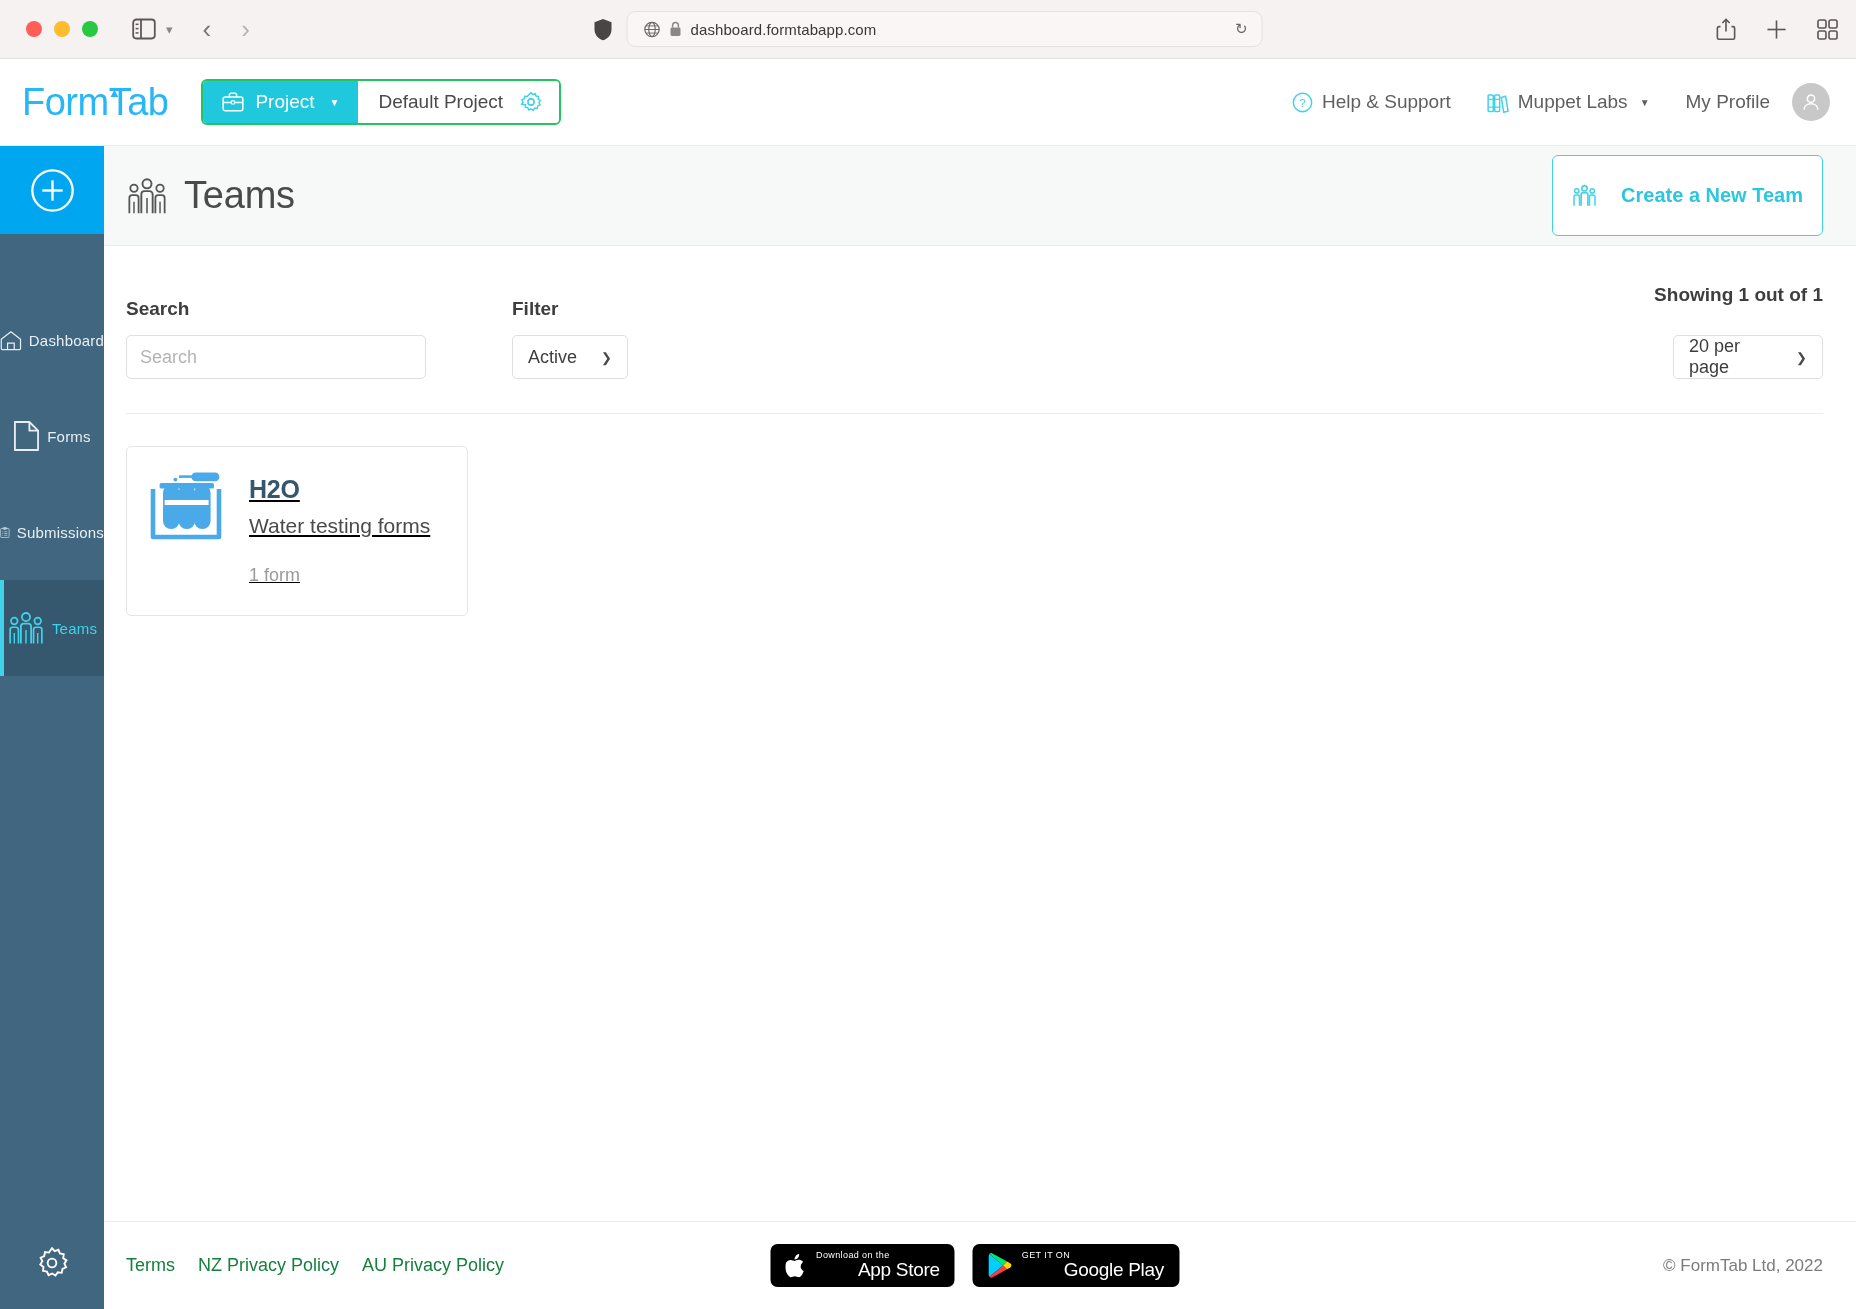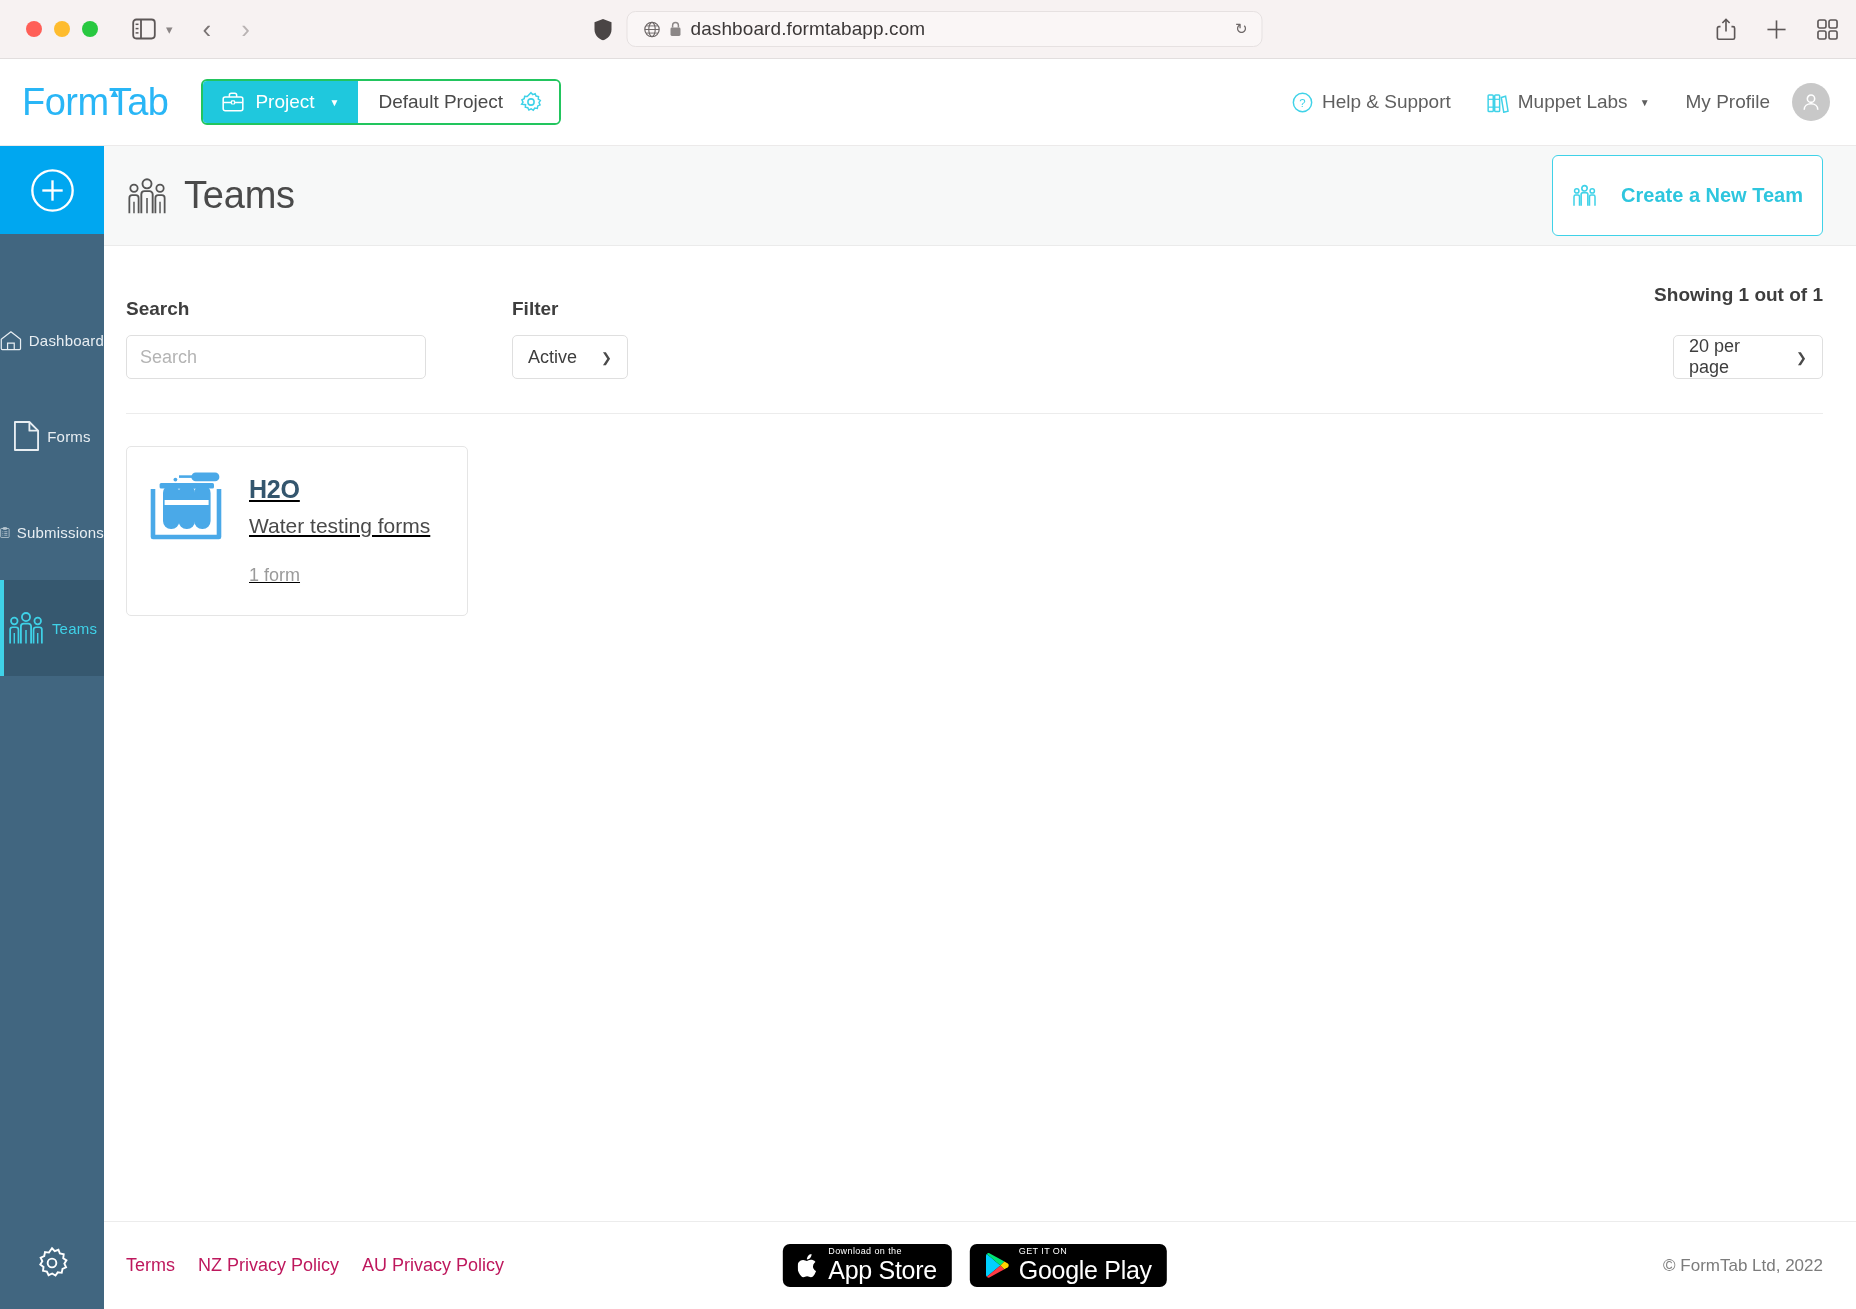--- a/index.html
+++ b/index.html
@@ -35,21 +35,21 @@
     position: absolute; left: 50%; transform: translateX(-50%);
     display: flex; align-items: center; gap: 14px;
   }
   .shield { color: #4a4545; }
   .url-field {
     width: 636px; height: 36px;
     background: #faf6f6; border: 1px solid #e6e1e1; border-radius: 9px;
     display: flex; align-items: center; padding: 0 16px; gap: 9px;
     position: relative;
   }
-  .url-text { font-size: 19px; color: #3c3838; letter-spacing: .1px; }
+  .url-text { font-size: 15px; color: #3c3838; letter-spacing: .1px; }
   .reload { position: absolute; right: 14px; color: #6e6868; font-size: 15px; }
 
   .right-tools { margin-left: auto; display: flex; align-items: center; gap: 30px; color: #5d5757; }
 
   
   .app-header {
     height: 87px; background: #ffffff;
     display: flex; align-items: center; padding: 0 26px 0 22px;
     border-bottom: 1px solid #eceaea;
   }
@@ -151,28 +151,28 @@
   .card-title { font-size: 25px; font-weight: bold; color: #34566e; letter-spacing: -0.2px; }
   .card-sub { font-size: 21px; color: #4a4a4a; margin-top: 10px; }
   .card-meta { font-size: 18px; color: #9a9a9a; margin-top: 27px; }
 
   
   .footer {
     height: 88px; border-top: 1px solid #ececec;
     display: flex; align-items: center; padding: 0 33px 0 22px; background: #fff;
   }
   .footer-links { display: flex; gap: 23px; }
-  .footer-links a { font-size: 18px; color: #be185d; text-decoration: none; }
+  .footer-links a { font-size: 18px; color: #15803d; text-decoration: none; }
   .badges { position: absolute; left: 50%; transform: translateX(-50%); display: flex; gap: 18px; }
   .badge {
     background: #000; border-radius: 7px; height: 43px; display: flex;
     align-items: center; gap: 9px; padding: 0 15px; color: #fff;
   }
   .badge .b-top { font-size: 9px; letter-spacing: .4px; line-height: 1.1; }
-  .badge .b-bot { font-size: 25px; line-height: 1.05; letter-spacing: -0.3px; }
+  .badge .b-bot { font-size: 19px; line-height: 1.05; letter-spacing: -0.3px; margin-left: 42px; }
   .copyright { margin-left: auto; font-size: 17px; color: #7c7c7c; }
   .footer-inner { position: relative; width: 100%; display: flex; align-items: center; }
 </style>
 </head>
 <body>
 
 <div class="browser-bar">
   <div class="traffic">
     <span class="dot red"></span>
     <span class="dot yellow"></span>

